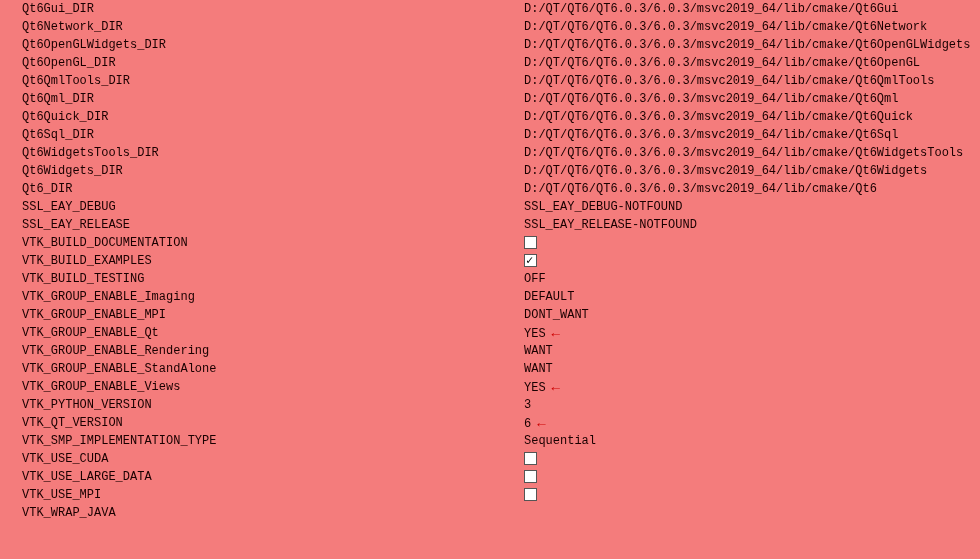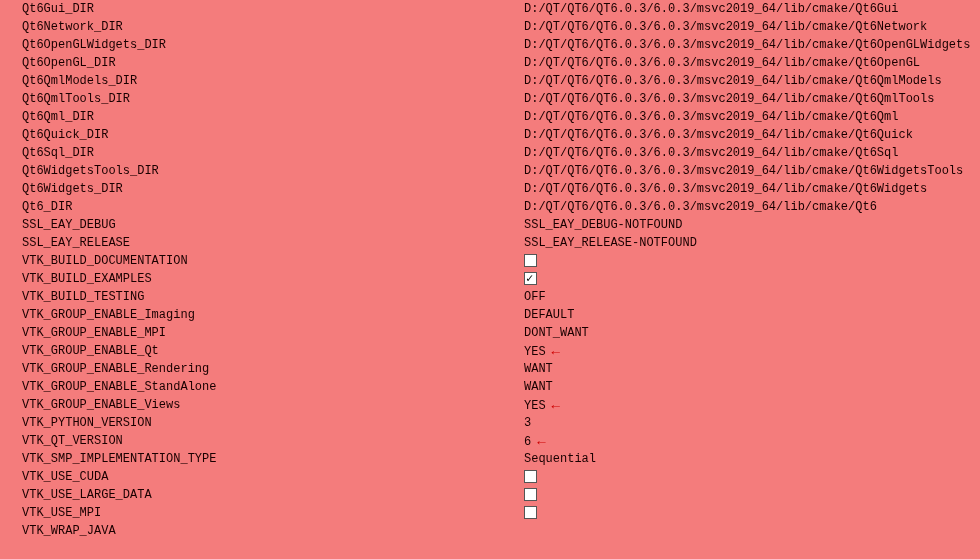--- a/index.html
+++ b/index.html
@@ -69,24 +69,20 @@
         <td class="col-name">Qt6Network_DIR</td>
         <td class="col-value"><span>D:/QT/QT6/QT6.0.3/6.0.3/msvc2019_64/lib/cmake/Qt6Network</span></td>
       </tr>
       <tr>
         <td class="col-name">Qt6OpenGLWidgets_DIR</td>
         <td class="col-value"><span>D:/QT/QT6/QT6.0.3/6.0.3/msvc2019_64/lib/cmake/Qt6OpenGLWidgets</span></td>
       </tr>
       <tr>
         <td class="col-name">Qt6OpenGL_DIR</td>
         <td class="col-value"><span>D:/QT/QT6/QT6.0.3/6.0.3/msvc2019_64/lib/cmake/Qt6OpenGL</span></td>
-      </tr>
-      <tr>
-        <td class="col-name">Qt6QmlModels_DIR</td>
-        <td class="col-value"><span>D:/QT/QT6/QT6.0.3/6.0.3/msvc2019_64/lib/cmake/Qt6QmlModels</span></td>
       </tr>
       <tr>
         <td class="col-name">Qt6QmlTools_DIR</td>
         <td class="col-value"><span>D:/QT/QT6/QT6.0.3/6.0.3/msvc2019_64/lib/cmake/Qt6QmlTools</span></td>
       </tr>
       <tr>
         <td class="col-name">Qt6Qml_DIR</td>
         <td class="col-value"><span>D:/QT/QT6/QT6.0.3/6.0.3/msvc2019_64/lib/cmake/Qt6Qml</span></td>
       </tr>
       <tr>

